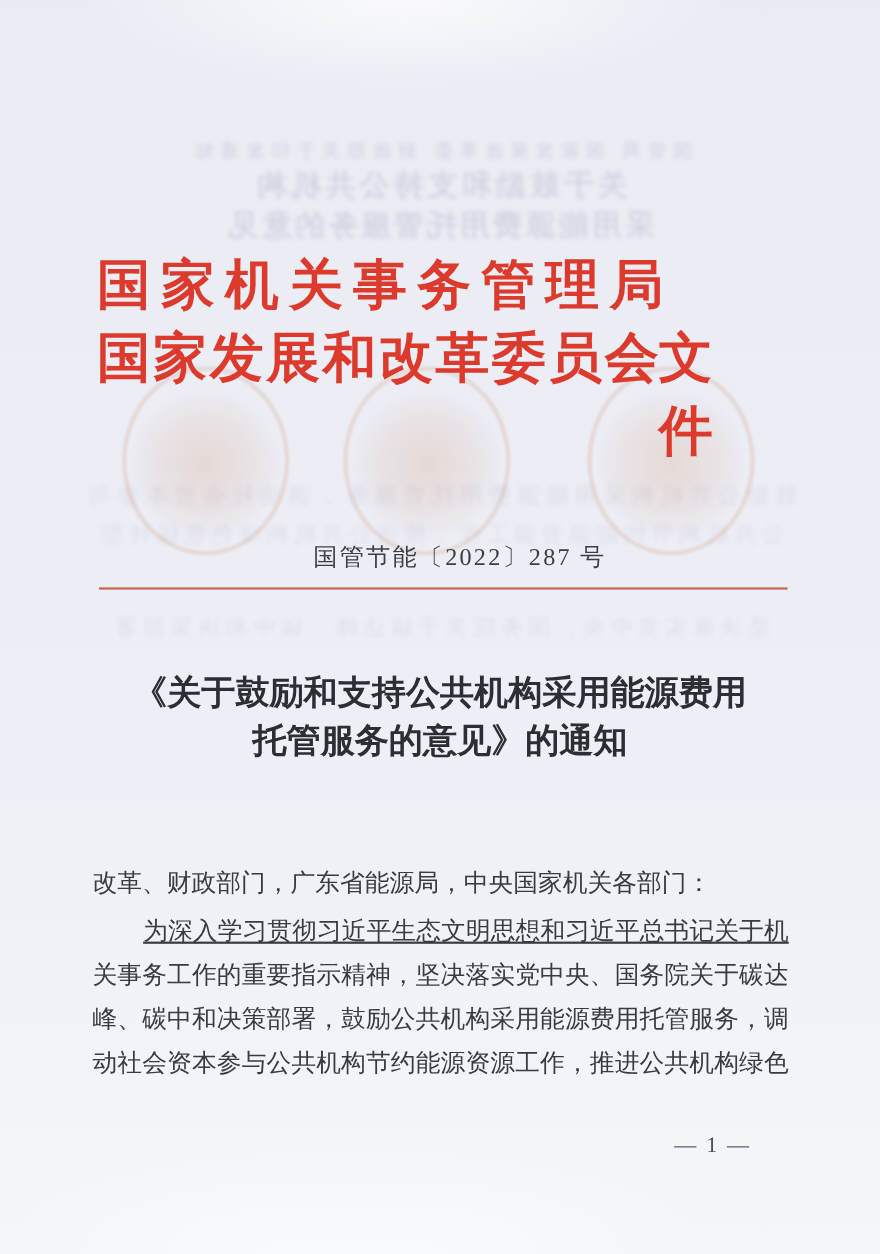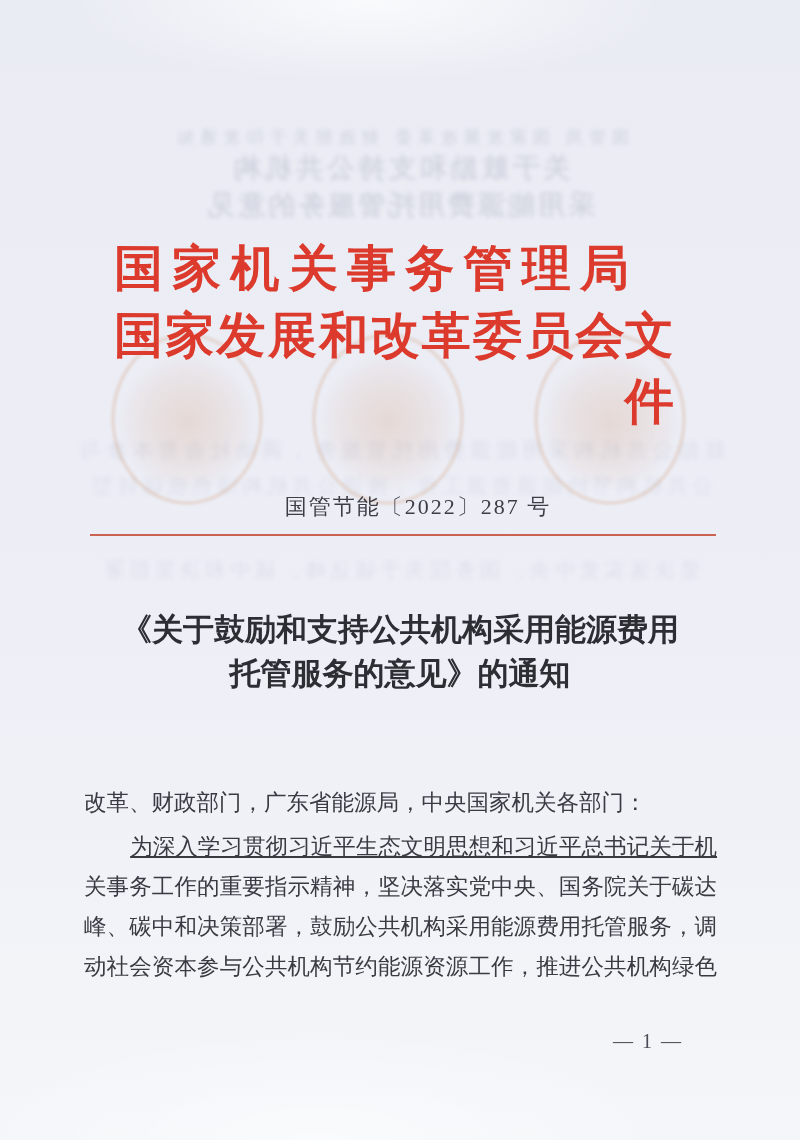--- a/index.html
+++ b/index.html
@@ -37,21 +37,21 @@
     position:absolute; top:333px; width:152px; height:172px;
     border:4px solid rgba(206,140,96,.20);
     border-radius:50%;
     background:radial-gradient(circle at 50% 52%, rgba(205,138,92,.20) 0%, rgba(205,138,92,.10) 38%, rgba(205,138,92,0) 62%);
     filter:blur(1px);
     pointer-events:none;
   }
   .seal1{ left:111px; } .seal2{ left:312px; } .seal3{ left:534px; }
 
   
-  .header{ position:absolute; left:114px; top:226px; width:608px; color:#dc3a2c;margin-top:10px; }
+  .header{ position:absolute; left:88px; top:226px; width:608px; color:#dc3a2c; }
   .h-line{
     font-size:49px; font-weight:700; line-height:66px; height:67px;
     width:515px; text-align:justify; text-align-last:justify;
   }
   .h-row2{ display:flex; justify-content:space-between; height:67px; }
   .h-names{ width:515px; font-size:49px; font-weight:700; line-height:66px;
             text-align:justify; text-align-last:justify; }
   .h-suffix{ font-size:49px; font-weight:700; line-height:66px; letter-spacing:0; }
 
   .doc-number{

